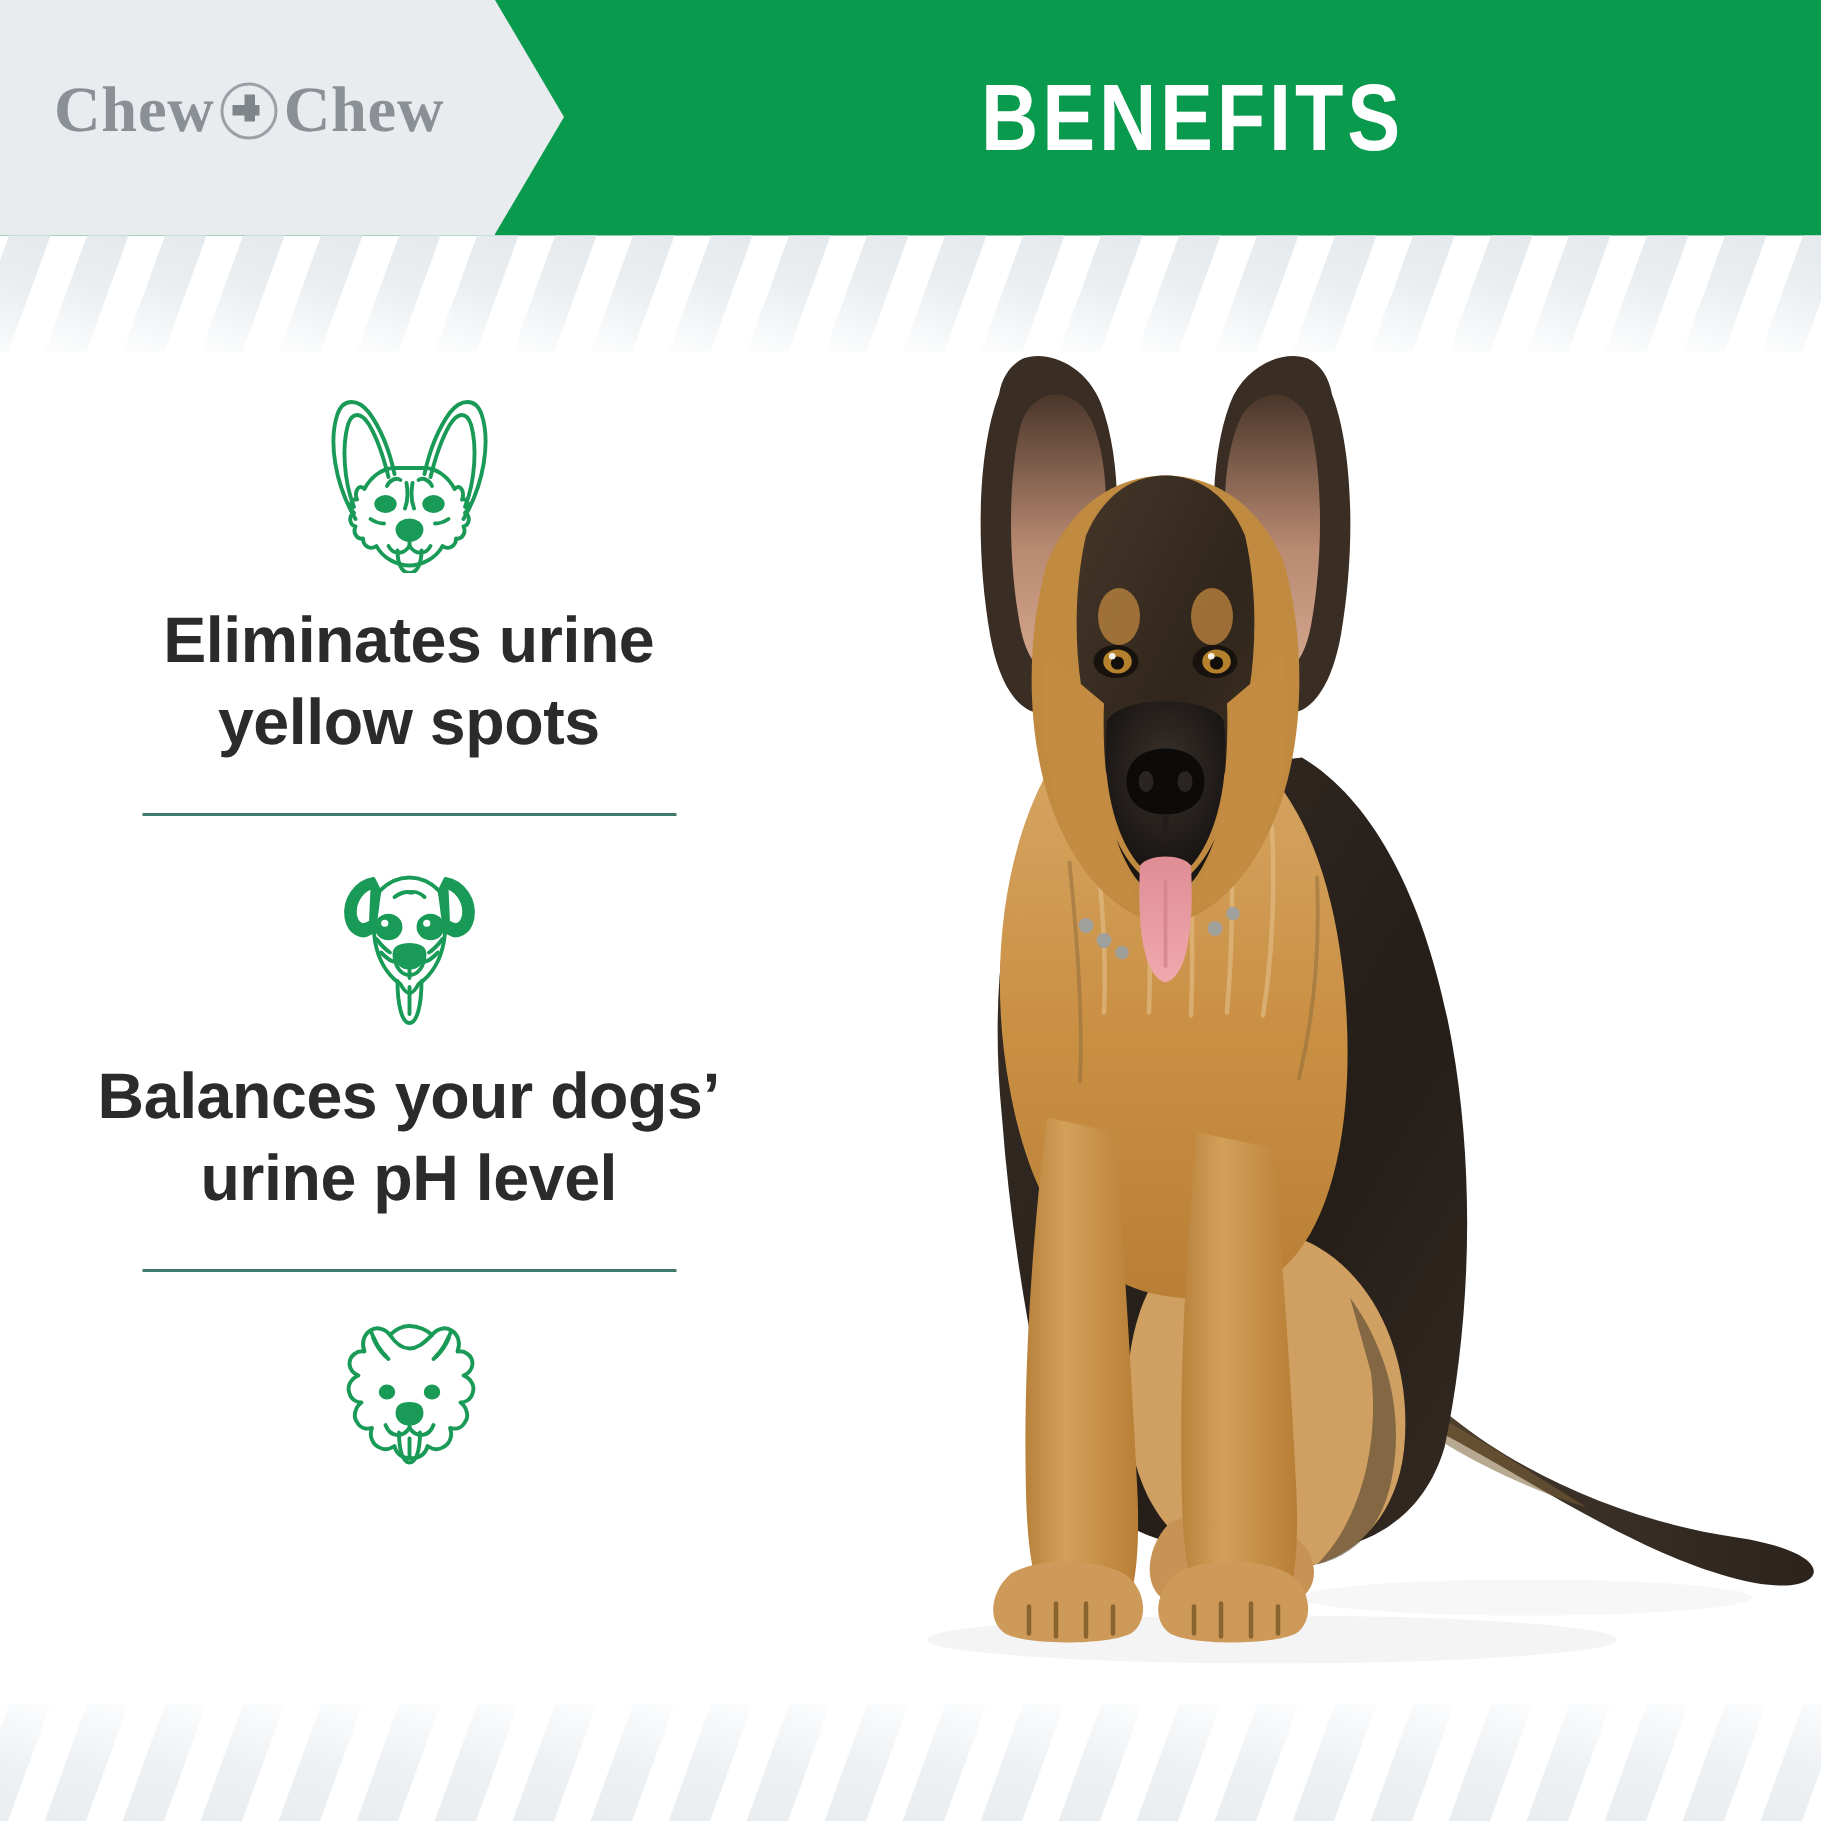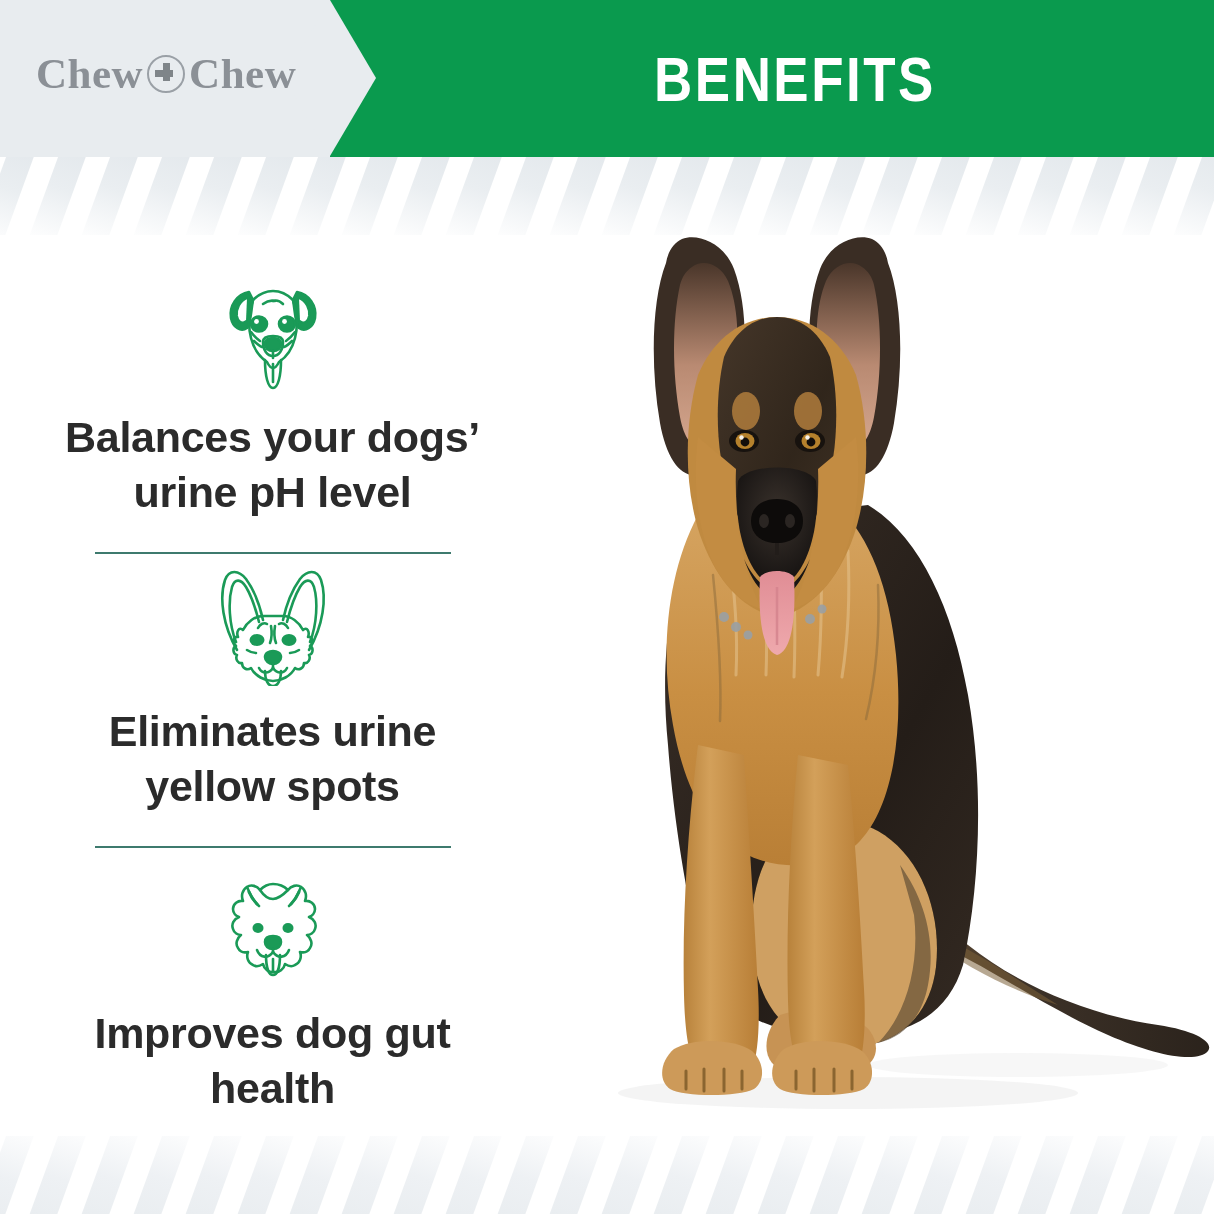--- a/index.html
+++ b/index.html
@@ -256,20 +256,62 @@
       <div class="stripe" style="left: 948px;"></div>
       <div class="stripe" style="left: 1000px;"></div>
       <div class="stripe" style="left: 1052px;"></div>
       <div class="stripe" style="left: 1104px;"></div>
       <div class="stripe" style="left: 1156px;"></div>
       <div class="stripe" style="left: 1208px;"></div>
     </div>
 
   <div class="benefits">
 
+    <div class="benefit benefit-1">
+      <div class="benefit-icon">
+        <svg width="140" height="132" viewBox="0 0 140 132">
+          <g fill="none" stroke="#1a9a57" stroke-width="2.6" stroke-linecap="round" stroke-linejoin="round">
+
+            <path d="M34 96 C20 72 16 44 22 26 C26 15 36 16 43 25 C51 36 57 52 60 66"></path>
+            <path d="M33 88 C26 70 25 47 29 33 C32 24 38 25 43 33 C49 43 53 56 56 68"></path>
+
+            <path d="M106 96 C120 72 124 44 118 26 C114 15 104 16 97 25 C89 36 83 52 80 66"></path>
+            <path d="M107 88 C114 70 115 47 111 33 C108 24 102 25 97 33 C91 43 87 56 84 68"></path>
+
+            <path d="M60 62 C52 62 44 68 40 76 C36 72 33 78 35 83 C31 82 29 88 33 92
+                     C29 94 30 100 34 101 C32 105 35 110 39 109 C39 114 44 117 48 114
+                     C52 122 62 127 70 127 C78 127 88 122 92 114 C96 117 101 114 101 109
+                     C105 110 108 105 106 101 C110 100 111 94 107 92 C111 88 109 82 105 83
+                     C107 78 104 72 100 76 C96 68 88 62 80 62 Z"></path>
+
+            <path d="M55 74 C57 70 61 68 64 70"></path>
+            <path d="M85 74 C83 70 79 68 76 70"></path>
+            <path d="M68 72 C69 78 69 84 67 89"></path>
+            <path d="M72 72 C71 78 71 84 73 89"></path>
+
+            <ellipse cx="54" cy="86" rx="7.5" ry="6" fill="#1a9a57" stroke="none"></ellipse>
+            <ellipse cx="86" cy="86" rx="7.5" ry="6" fill="#1a9a57" stroke="none"></ellipse>
+
+            <path d="M44 96 C47 98 50 99 53 99"></path>
+            <path d="M96 96 C93 98 90 99 87 99"></path>
+
+            <path d="M62 103 C62 99 66 97 70 97 C74 97 78 99 78 103 C78 107 74 110 70 110 C66 110 62 107 62 103 Z" fill="#1a9a57" stroke="#1a9a57"></path>
+
+            <path d="M70 110 L70 114"></path>
+            <path d="M70 114 C66 120 59 120 56 114"></path>
+            <path d="M70 114 C74 120 81 120 84 114"></path>
+
+            <path d="M62 117 C62 126 65 132 70 132 C75 132 78 126 78 117"></path>
+          </g>
+        </svg>
+      </div>
+      <div class="benefit-text">Eliminates urine yellow spots</div>
+      <div class="benefit-divider"></div>
+    </div>
+
     <div class="benefit benefit-2">
       <div class="benefit-icon">
         <svg width="120" height="112" viewBox="0 0 120 112">
           <g fill="none" stroke="#1a9a57" stroke-width="2.6" stroke-linecap="round" stroke-linejoin="round">
 
             <path d="M36 12 C24 14 16 26 18 38 C20 48 28 52 34 48 C38 44 38 30 40 20 Z" fill="#1a9a57" stroke="#1a9a57"></path>
             <path d="M34 18 C27 21 23 29 24 36 C25 42 29 44 33 41" fill="#ffffff" stroke="#1a9a57" stroke-width="2"></path>
 
             <path d="M84 12 C96 14 104 26 102 38 C100 48 92 52 86 48 C82 44 82 30 80 20 Z" fill="#1a9a57" stroke="#1a9a57"></path>
             <path d="M86 18 C93 21 97 29 96 36 C95 42 91 44 87 41" fill="#ffffff" stroke="#1a9a57" stroke-width="2"></path>
@@ -296,62 +338,20 @@
 
             <path d="M52 64 C52 60 55 58 60 58 C65 58 68 60 68 64 C68 68 65 71 60 71 C55 71 52 68 52 64 Z" fill="#1a9a57" stroke="#1a9a57"></path>
             <path d="M60 71 L60 78"></path>
 
             <path d="M52 80 C52 96 55 108 60 108 C65 108 68 96 68 80"></path>
             <path d="M60 84 L60 102"></path>
           </g>
         </svg>
       </div>
       <div class="benefit-text">Balances your dogs’ urine pH level</div>
-      <div class="benefit-divider"></div>
-    </div>
-
-    <div class="benefit benefit-1">
-      <div class="benefit-icon">
-        <svg width="140" height="132" viewBox="0 0 140 132">
-          <g fill="none" stroke="#1a9a57" stroke-width="2.6" stroke-linecap="round" stroke-linejoin="round">
-
-            <path d="M34 96 C20 72 16 44 22 26 C26 15 36 16 43 25 C51 36 57 52 60 66"></path>
-            <path d="M33 88 C26 70 25 47 29 33 C32 24 38 25 43 33 C49 43 53 56 56 68"></path>
-
-            <path d="M106 96 C120 72 124 44 118 26 C114 15 104 16 97 25 C89 36 83 52 80 66"></path>
-            <path d="M107 88 C114 70 115 47 111 33 C108 24 102 25 97 33 C91 43 87 56 84 68"></path>
-
-            <path d="M60 62 C52 62 44 68 40 76 C36 72 33 78 35 83 C31 82 29 88 33 92
-                     C29 94 30 100 34 101 C32 105 35 110 39 109 C39 114 44 117 48 114
-                     C52 122 62 127 70 127 C78 127 88 122 92 114 C96 117 101 114 101 109
-                     C105 110 108 105 106 101 C110 100 111 94 107 92 C111 88 109 82 105 83
-                     C107 78 104 72 100 76 C96 68 88 62 80 62 Z"></path>
-
-            <path d="M55 74 C57 70 61 68 64 70"></path>
-            <path d="M85 74 C83 70 79 68 76 70"></path>
-            <path d="M68 72 C69 78 69 84 67 89"></path>
-            <path d="M72 72 C71 78 71 84 73 89"></path>
-
-            <ellipse cx="54" cy="86" rx="7.5" ry="6" fill="#1a9a57" stroke="none"></ellipse>
-            <ellipse cx="86" cy="86" rx="7.5" ry="6" fill="#1a9a57" stroke="none"></ellipse>
-
-            <path d="M44 96 C47 98 50 99 53 99"></path>
-            <path d="M96 96 C93 98 90 99 87 99"></path>
-
-            <path d="M62 103 C62 99 66 97 70 97 C74 97 78 99 78 103 C78 107 74 110 70 110 C66 110 62 107 62 103 Z" fill="#1a9a57" stroke="#1a9a57"></path>
-
-            <path d="M70 110 L70 114"></path>
-            <path d="M70 114 C66 120 59 120 56 114"></path>
-            <path d="M70 114 C74 120 81 120 84 114"></path>
-
-            <path d="M62 117 C62 126 65 132 70 132 C75 132 78 126 78 117"></path>
-          </g>
-        </svg>
-      </div>
-      <div class="benefit-text">Eliminates urine yellow spots</div>
       <div class="benefit-divider"></div>
     </div>
 
     <div class="benefit benefit-3">
       <div class="benefit-icon">
         <svg width="112" height="112" viewBox="0 0 112 112">
           <g fill="none" stroke="#1a9a57" stroke-width="2.6" stroke-linecap="round" stroke-linejoin="round">
 
             <path d="M56 8 C50 8 46 11 43 14 C40 10 34 8 30 11 C25 14 24 20 26 25
                      C21 24 16 28 16 33 C16 37 19 40 22 41 C17 43 14 48 16 53
@@ -377,21 +377,20 @@
 
             <path d="M56 73 L56 76"></path>
             <path d="M56 76 C51 83 43 82 40 74"></path>
             <path d="M56 76 C61 83 69 82 72 74"></path>
 
             <path d="M49 79 C49 92 52 99 56 99 C60 99 63 92 63 79"></path>
             <path d="M56 83 L56 95"></path>
           </g>
         </svg>
       </div>
-      <div class="benefit-text">Improves dog gut health</div>
     </div>
 
   </div>
 
   <div class="dog-photo">
     <svg width="666" height="900" viewBox="0 0 666 900">
       <defs>
         <linearGradient id="tanChest" x1="0" y1="0" x2="0" y2="1">
           <stop offset="0%" stop-color="#d7a765"></stop>
           <stop offset="55%" stop-color="#c98f43"></stop>

